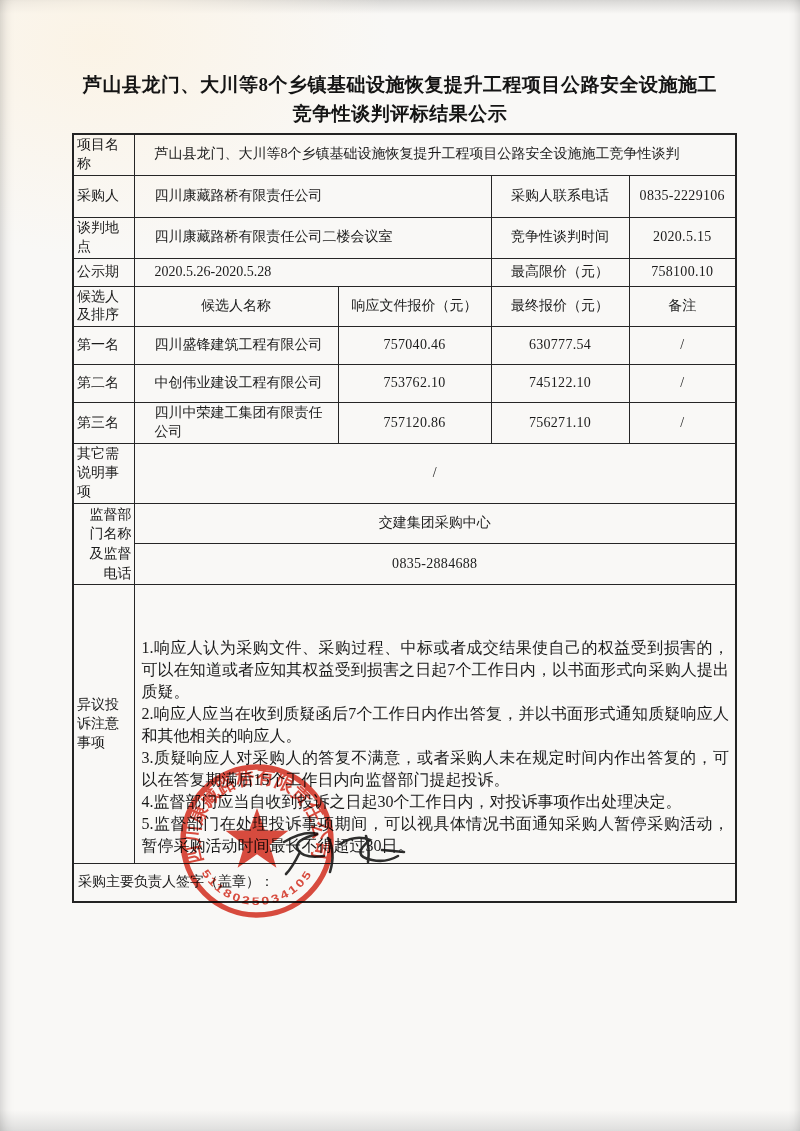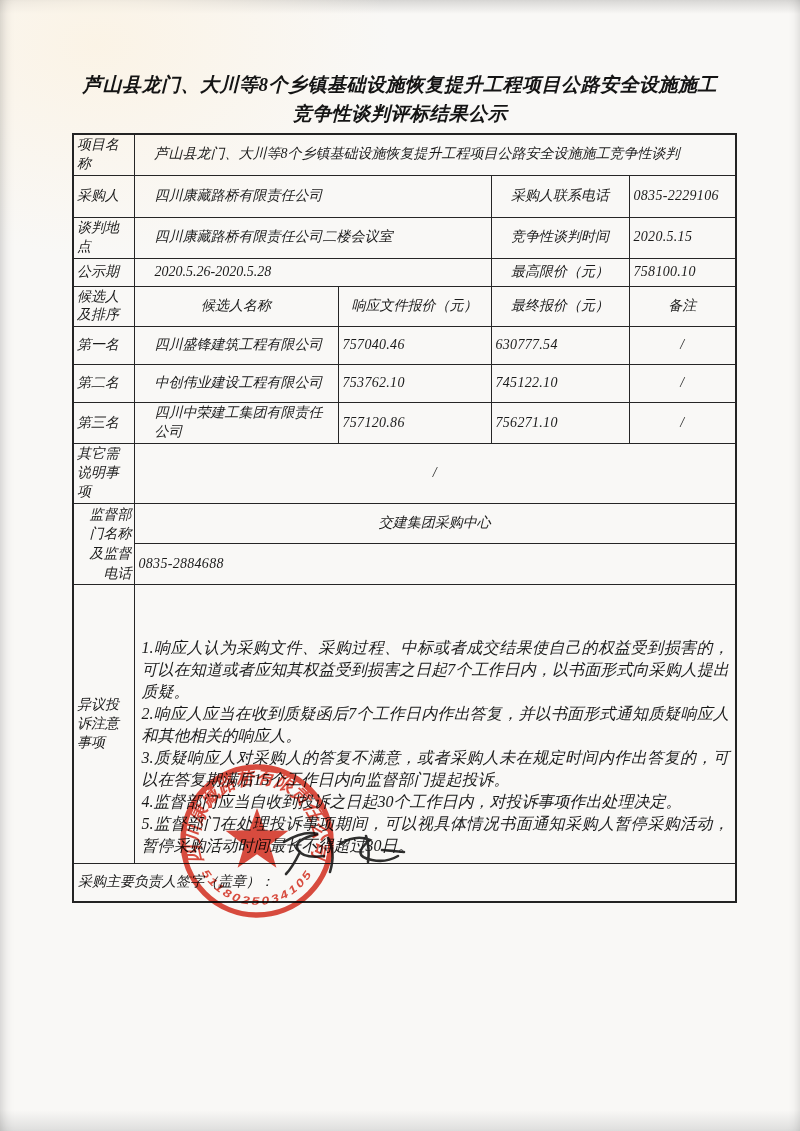--- a/index.html
+++ b/index.html
@@ -11,39 +11,38 @@
     position:relative;
     overflow:hidden;
   }
   .page{
     position:absolute;inset:0;
     background:
       radial-gradient(ellipse 420px 300px at 12% 4%, rgba(251,243,229,.95), rgba(251,243,229,0) 70%),
       linear-gradient(180deg,#d8d7d5 0,#f9f8f6 14px,#f9f8f6 1110px,#dededd 1131px),
       #f9f8f6;
     box-shadow:inset 12px 0 14px -12px rgba(0,0,0,.25), inset -10px 0 12px -10px rgba(0,0,0,.18);
-    font-style:italic;
   }
   .doc-title{
     position:absolute;left:50px;top:70px;width:700px;
     text-align:center;font-weight:bold;font-size:19px;line-height:1.55;
     white-space:pre-line;letter-spacing:.5px;color:#141414;
   }
   table.main{
     position:absolute;left:72px;top:133px;width:663px;
     border-collapse:collapse;table-layout:fixed;
     border:2px solid #232323;
     font-size:14px;color:#1b1b1b;
   }
   td{border:1.5px solid #262626;padding:1px 4px;vertical-align:middle;line-height:1.35;}
   td.lbl{text-align:left;padding-left:3px;}
   td.lbl-c{text-align:right;padding:1px 2px;line-height:1.4;}
   td.val{text-align:left;padding-left:20px;}
   td.c{text-align:center;}
-  td.num{text-align:left;letter-spacing:.3px;margin-top:8px;}
+  td.num{text-align:center;letter-spacing:.3px;margin-top:8px;}
   .objection-cell{vertical-align:top;padding:52px 6px 6px 7px;}
   .objection-item{font-size:16px;line-height:22px;text-align:justify;}
   .sig-cell{padding-left:4px;}
   .sig-label{display:inline-block;}
   .seal{position:absolute;left:167px;top:753px;width:180px;height:180px;
         mix-blend-mode:multiply;opacity:.88;pointer-events:none;}
   .signature{position:absolute;left:270px;top:808px;width:150px;height:78px;
         pointer-events:none;}
 </style>
 </head>

